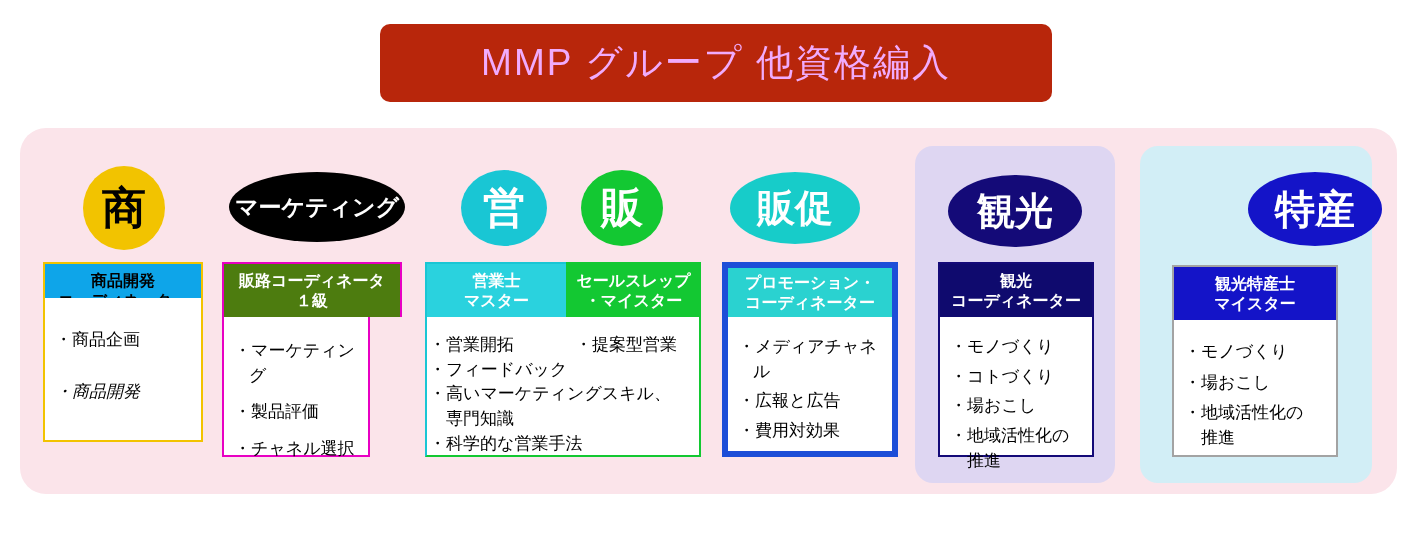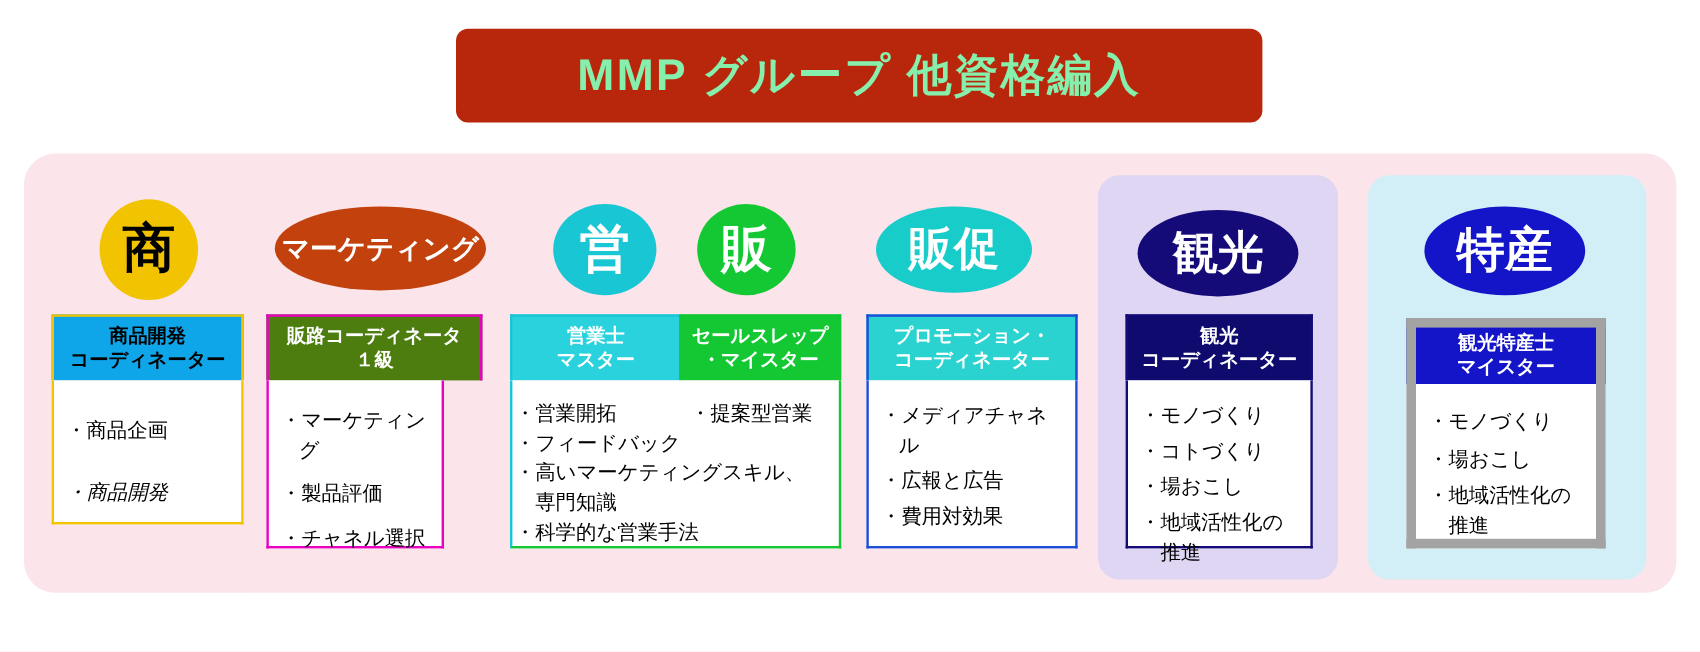--- a/index.html
+++ b/index.html
@@ -22,23 +22,23 @@
     top: 24px;
     width: 672px;
     height: 78px;
     background: #b8260b;
     border-radius: 10px;
     display: flex;
     align-items: center;
     justify-content: center;
   }
   .title-banner .title-text {
-    color: #86efac;
+    color: #f0abfc;
     font-size: 37px;
-    font-weight: bold;
+    font-weight: normal;
     letter-spacing: 2px;
   }
 
   
   .stage {
     position: absolute;
     left: 20px;
     top: 128px;
     width: 1377px;
     height: 366px;
@@ -108,51 +108,51 @@
     color: #000000;
     text-indent: -15px;
     padding-left: 15px;
   }
 
   
   .c-yellow-border { border: 2px solid #f2c300; }
   .c-magenta-border { border: 2px solid #e800c3; }
   .c-cyan-border { border: 2px solid #19c6d4; }
   .c-green-border { border: 2px solid #13c832; }
-  .c-teal-border { border: 2px solid #1d4ed8; }
+  .c-teal-border { border: 6px solid #1d4ed8; }
   .c-navy-border { border: 2px solid #140a78; }
-  .c-blue-border { border: 8px solid #a3a3a3; }
+  .c-blue-border { border: 2px solid #a3a3a3; }
 </style>
 </head>
 <body>
 
 <div class="title-banner">
   <span class="title-text">MMP グループ 他資格編入</span>
 </div>
 
 <div class="stage"></div>
 
 <div class="panel panel-purple"></div>
 <div class="panel panel-cyan"></div>
 
 <div class="badge" style="left:83px; top:166px; width:82px; height:84px; background:#f2c300; color:#000000; font-size:44px;">
   <span>商</span>
 </div>
 <div class="card-header c-yellow-border" style="left:43px; top:262px; width:160px; height:55px; background:#0ea5e9; color:#000000; font-size:16px; border-bottom:none;">
   <span>商品開発
 コーディネーター</span>
 </div>
-<div class="card-body c-yellow-border" style="left:43px; top:317px; width:160px; height:120px; border-top:none;">
+<div class="card-body c-yellow-border" style="left:43px; top:298px; width:160px; height:144px; border-top:none;">
   <ul>
     <li style="margin-top:22px;">・商品企画</li>
     <li style="margin-top:27px;font-style:italic;">・商品開発</li>
   </ul>
 </div>
 
-<div class="badge" style="left:229px; top:172px; width:176px; height:70px; background:#c2410c; color:#ffffff; font-size:23px;">
+<div class="badge" style="left:229px; top:172px; width:176px; height:70px; background:#000000; color:#ffffff; font-size:23px;">
   <span>マーケティング</span>
 </div>
 <div class="card-header c-magenta-border" style="left:222px; top:262px; width:180px; height:55px; background:#4d7c0f; color:#ffffff; font-size:16px; border-bottom:none;">
   <span>販路コーディネータ
 １級</span>
 </div>
 <div class="card-body c-magenta-border" style="left:222px; top:317px; width:148px; height:140px; border-top:none;">
   <ul>
     <li style="margin-top:14px;">・マーケティング</li>
     <li style="margin-top:12px;">・製品評価</li>
@@ -211,21 +211,21 @@
 <div class="card-body c-navy-border" style="left:938px; top:317px; width:156px; height:140px; border-top:none;">
   <ul>
     <li style="margin-top:10px;">・モノづくり</li>
     <li style="margin-top:5px;">・コトづくり</li>
     <li style="margin-top:5px;">・場おこし</li>
     <li style="margin-top:5px;">・地域活性化の</li>
     <li>　推進</li>
   </ul>
 </div>
 
-<div class="badge" style="left:1187px; top:172px; width:134px; height:74px; background:#1414c8; color:#ffffff; font-size:40px;">
+<div class="badge" style="left:1248px; top:172px; width:134px; height:74px; background:#1414c8; color:#ffffff; font-size:40px;">
   <span>特産</span>
 </div>
 <div class="card-header c-blue-border" style="left:1172px; top:265px; width:166px; height:55px; background:#1414c8; color:#ffffff; font-size:16px; border-bottom:none;">
   <span>観光特産士
 マイスター</span>
 </div>
 <div class="card-body c-blue-border" style="left:1172px; top:320px; width:166px; height:137px; border-top:none;">
   <ul>
     <li style="margin-top:12px;">・モノづくり</li>
     <li style="margin-top:6px;">・場おこし</li>

